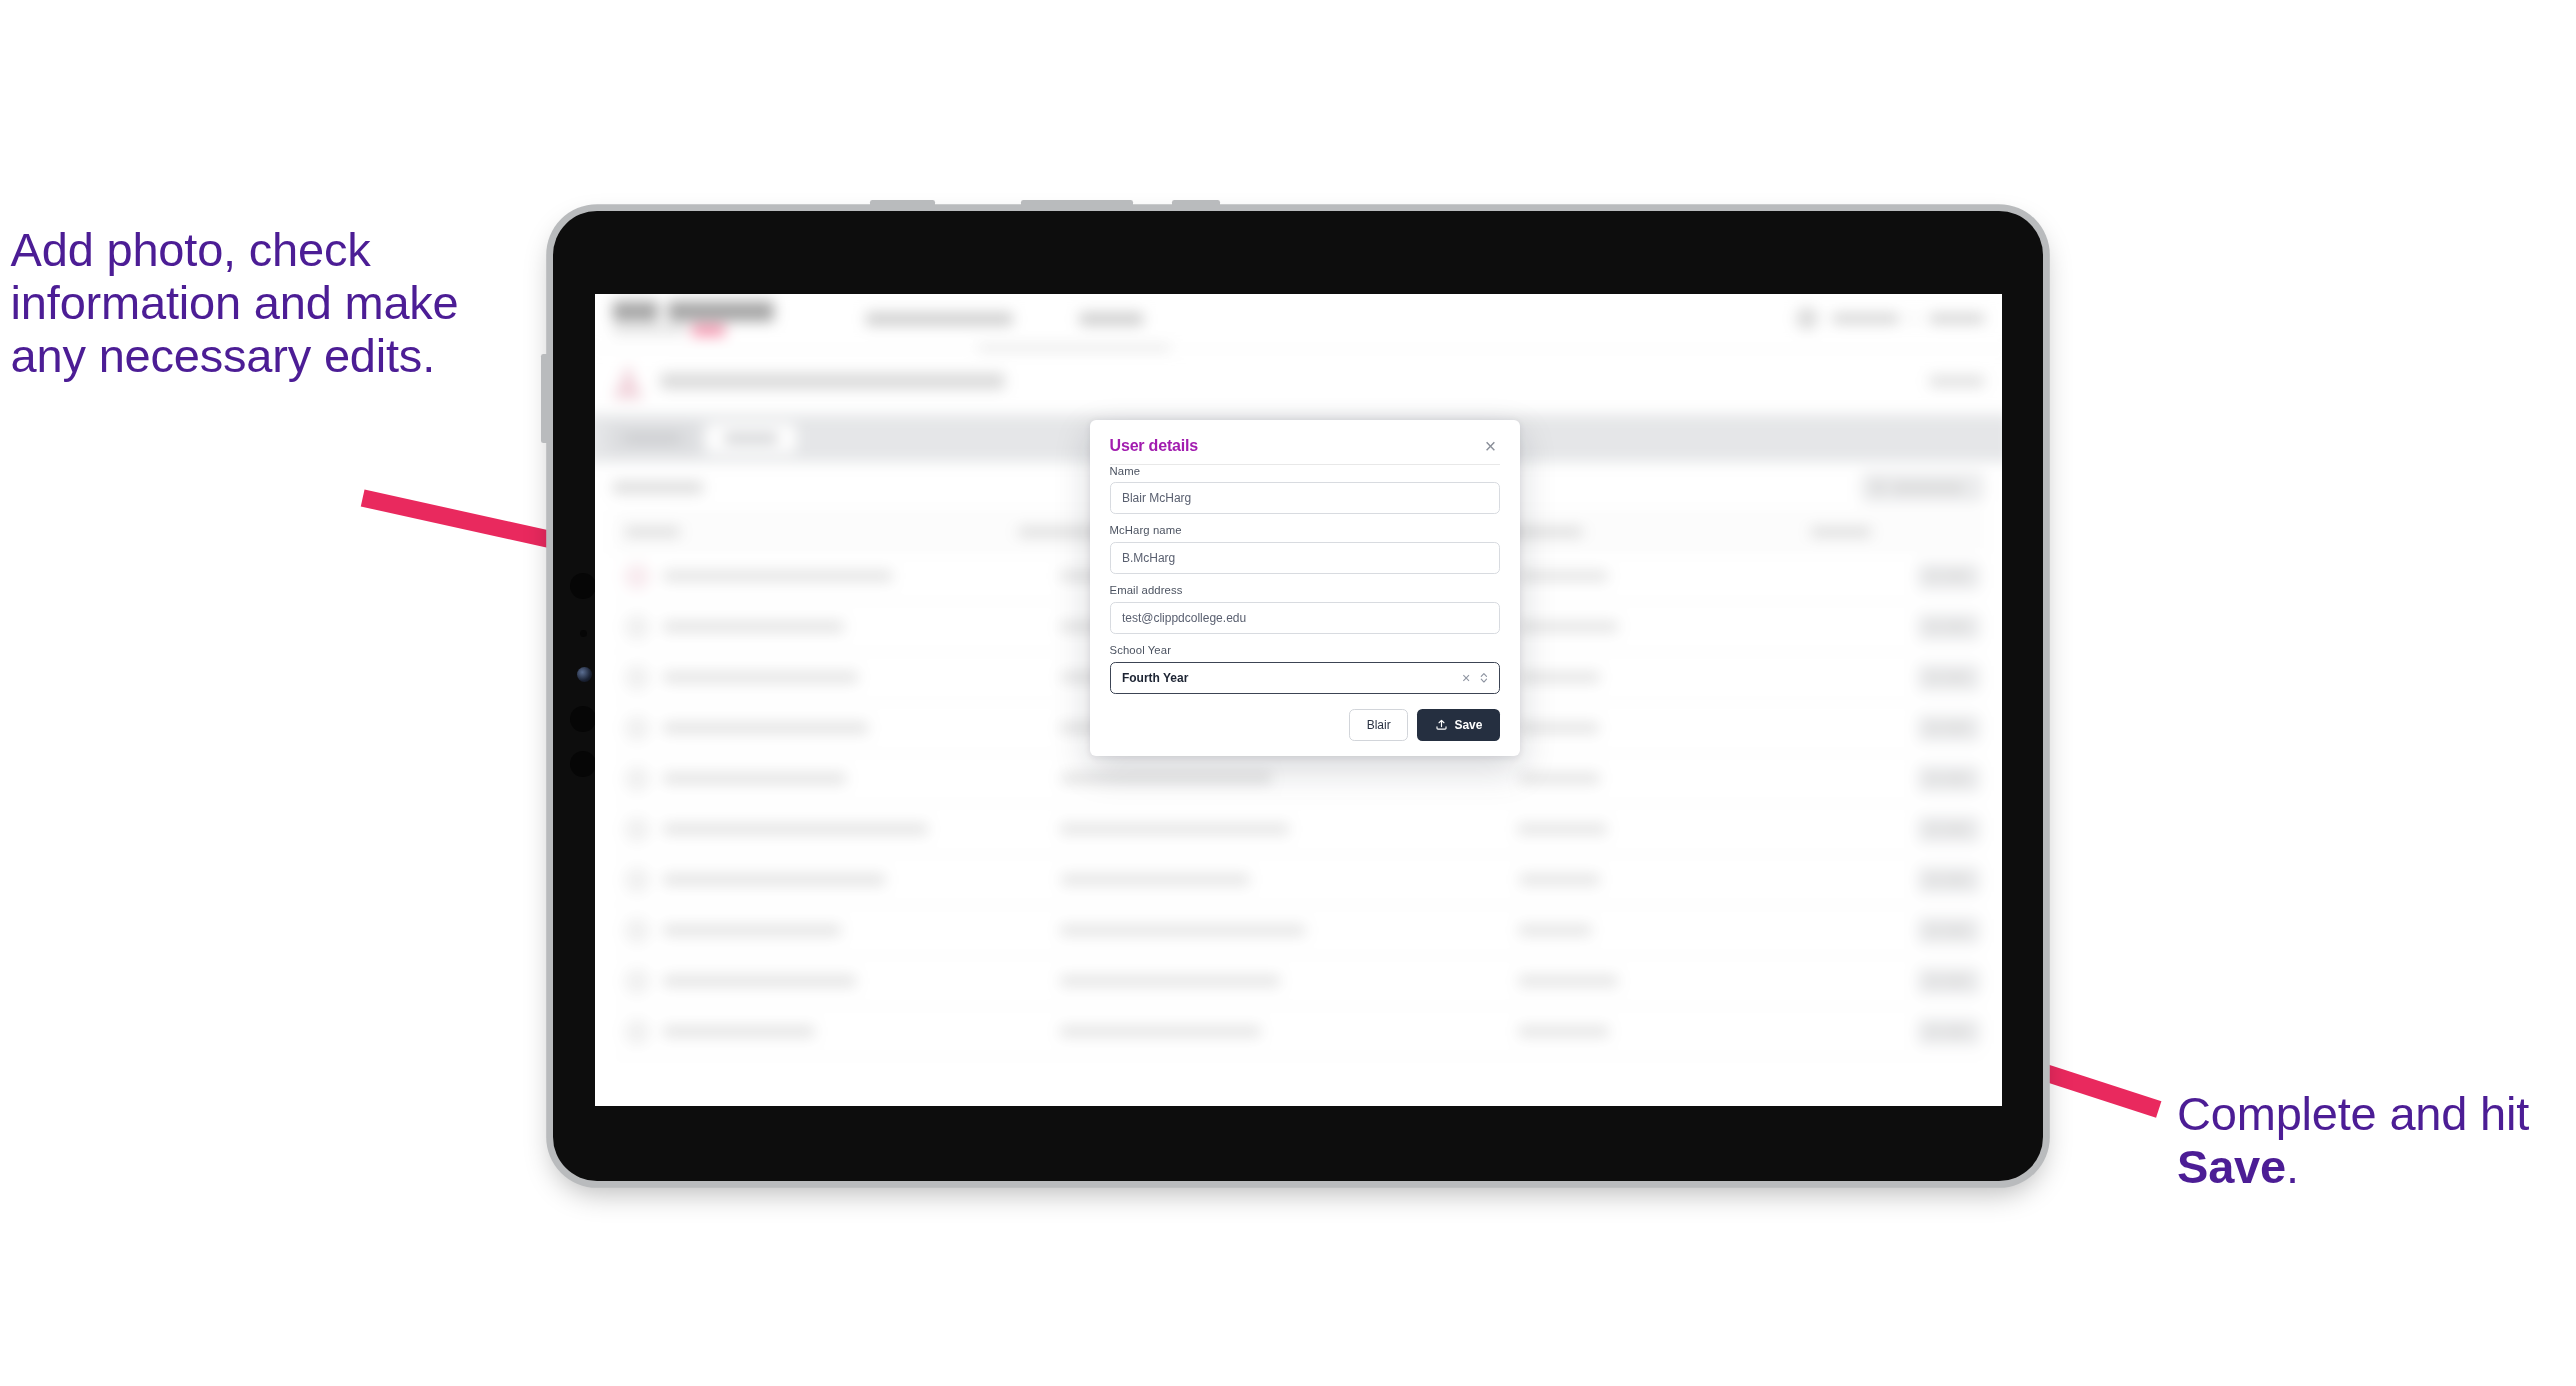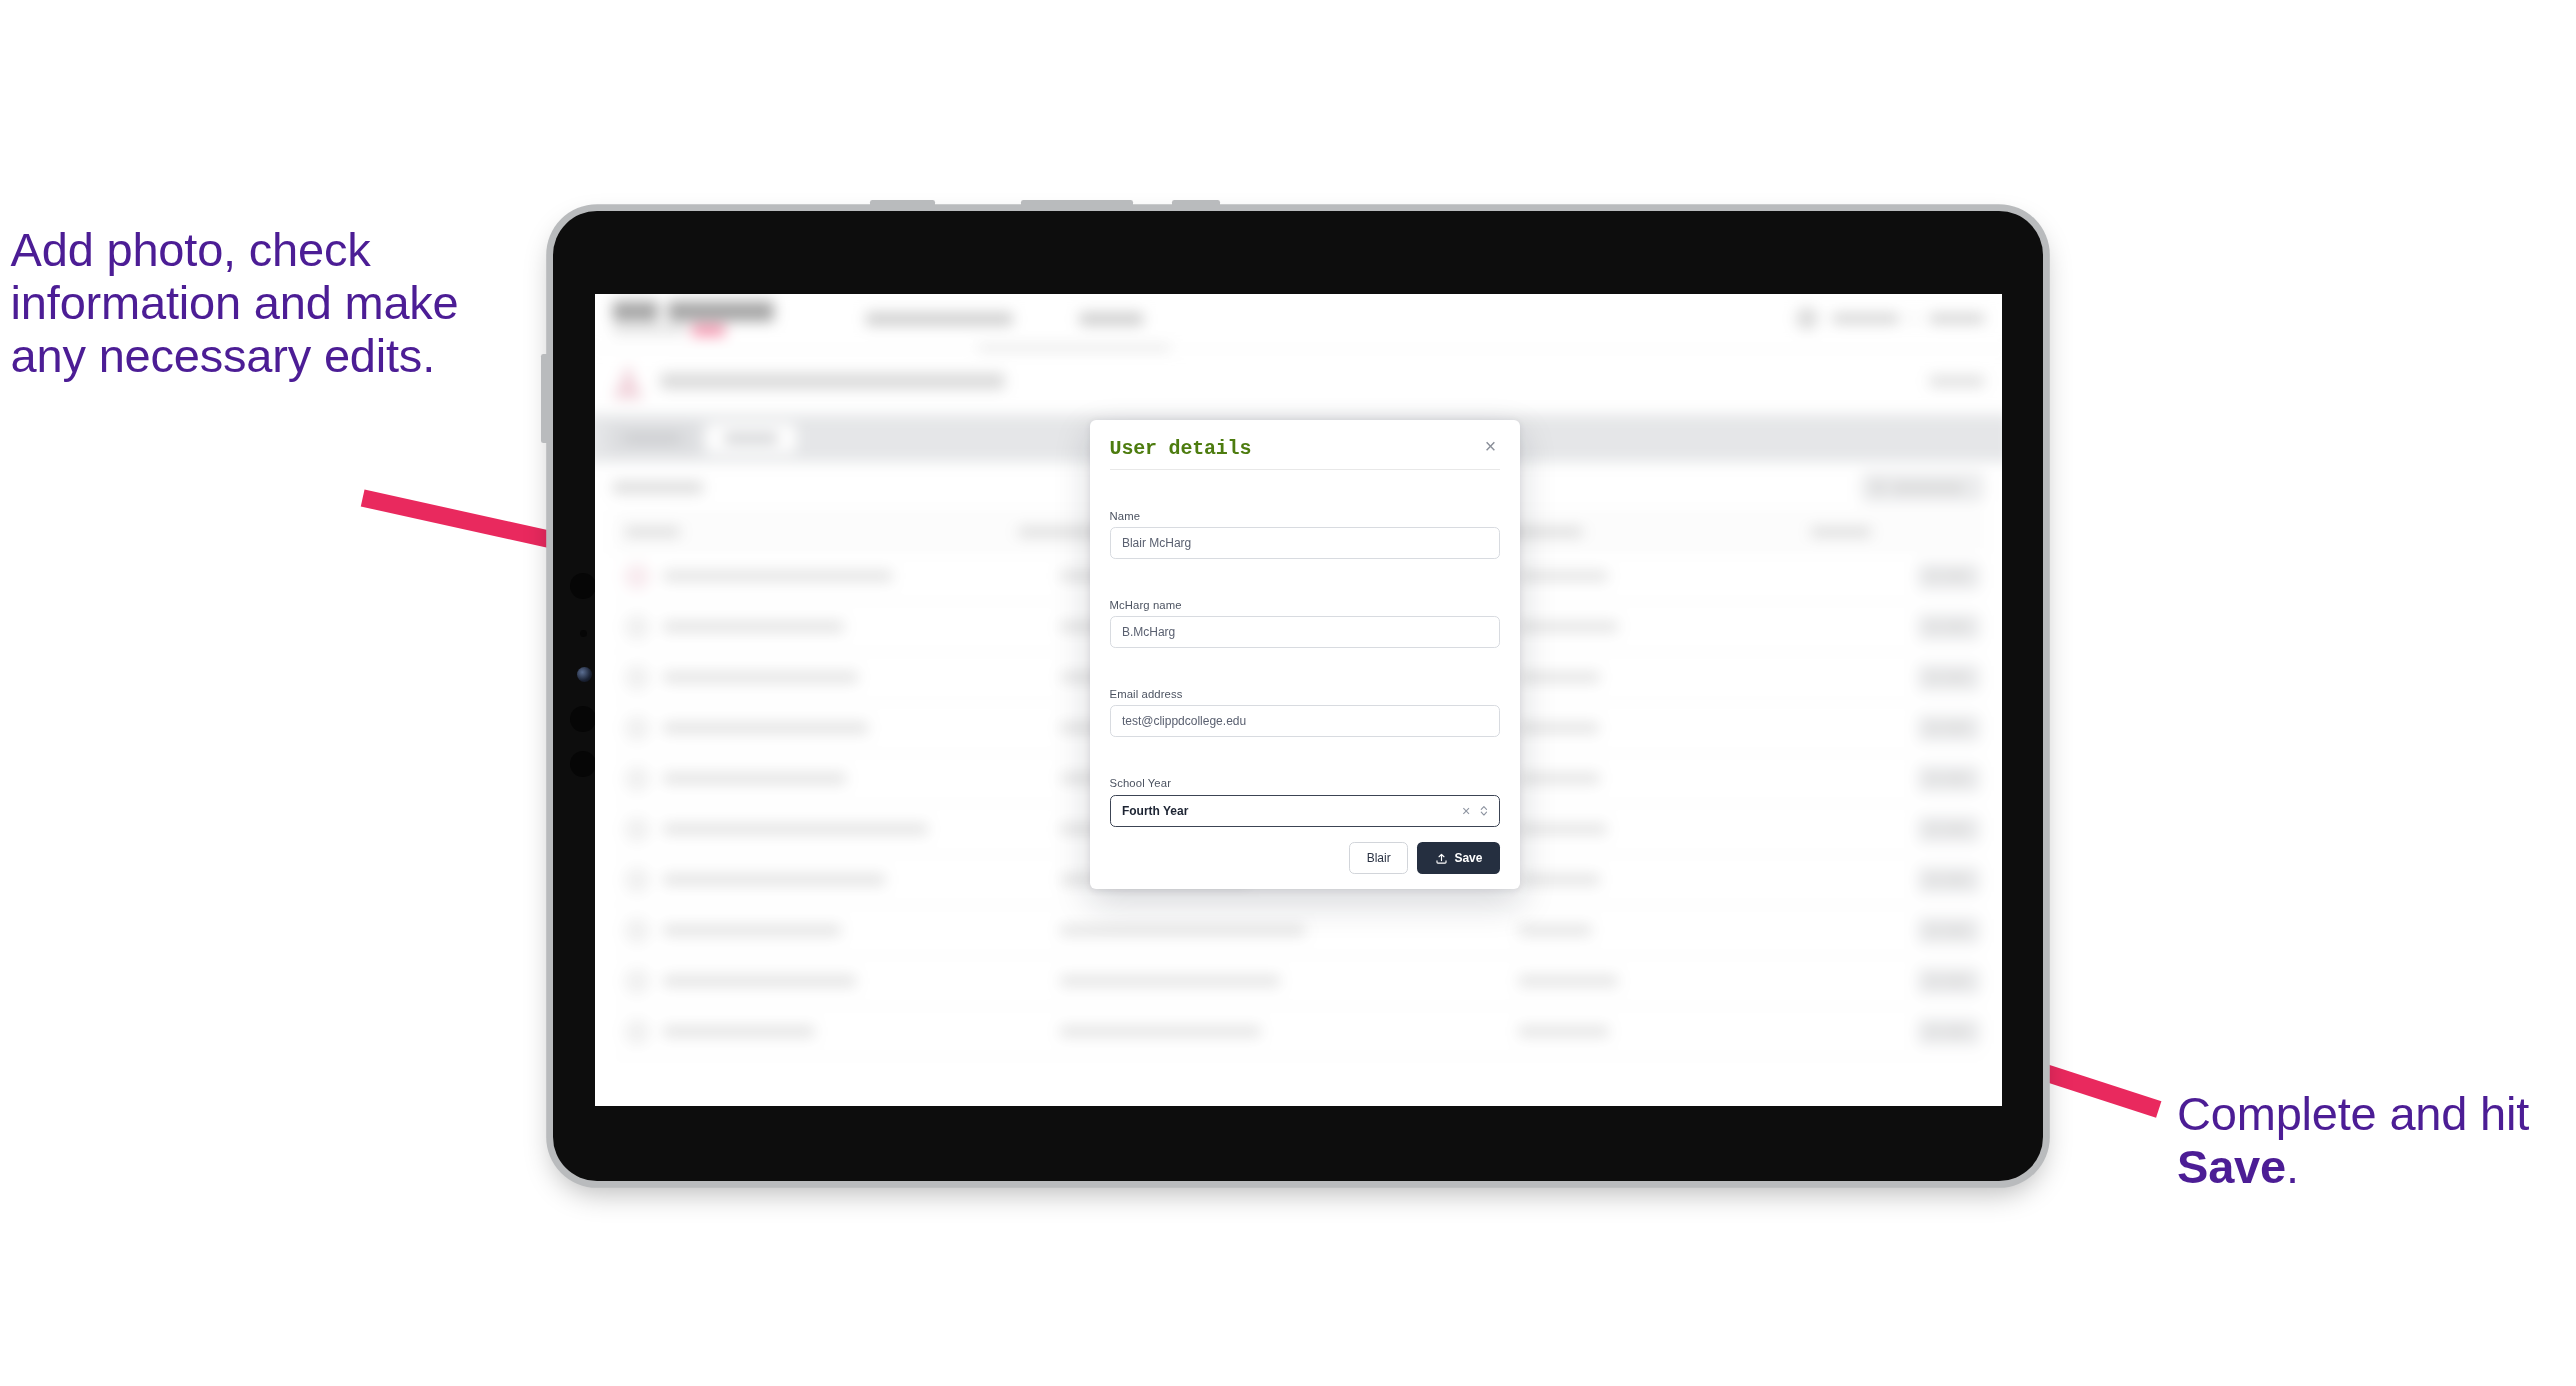--- a/index.html
+++ b/index.html
@@ -184,21 +184,21 @@
     top: 126px;
     width: 430px;
     background: #ffffff;
     border-radius: 6px;
     box-shadow: 0 13.6px 36px rgba(20,25,40,0.17), 0 1.5px 7.5px rgba(20,25,40,0.09);
     padding: 16.6px 19.6px 15px 19.6px;
   }
 
   .modal-head { position: relative; padding-bottom: 9px; border-bottom: 0.8px solid #e8e8e8; }
   #modal-title {
-    font-size: 20px; font-weight: 700; color: #4d7c0f; letter-spacing: -0.2px; font-family: Liberation Mono, monospace;
+    font-size: 16px; font-weight: 700; color: #a21caf; letter-spacing: -0.2px;
   }
   #modal-close-button {
     position: absolute; right: -3px; top: -3px;
     width: 26px; height: 26px; border: none; background: transparent;
     color: #8a8f99; font-size: 19.6px; line-height: 1; cursor: pointer;
     display: flex; align-items: center; justify-content: center;
   }
 
   .avatar-row { display: flex; align-items: center; gap: 26px; padding: 16.6px 0 15px 1.5px; }
   #profile-avatar {
@@ -222,21 +222,21 @@
               background:#1f2a4a; border-radius:1.5px; }
   .ph-arm   { position:absolute; left:24px; top:15px; width:10.6px; height:3.8px;
               background:#d9356f; border-radius:2.3px; transform: rotate(-28deg); }
 
   #upload-button {
     background: #252f40; color: #ffffff; border: none; border-radius: 5.3px;
     padding: 9.8px 19px; font-size: 13px; font-weight: 600; cursor: pointer;
     font-family: "Liberation Sans", sans-serif; letter-spacing: 0.2px;
   }
 
-  .field { margin-bottom: 10.6px; margin-top: 40px; }
+  .field { margin-bottom: 10.6px; }
   .field-label { font-size: 11.3px; color: #4c5361; margin-bottom: 5.3px; letter-spacing: 0.1px; }
   .field-input {
     width: 100%; height: 32px; border: 0.8px solid #d8dbe0; border-radius: 5.3px;
     padding: 0 11.3px; font-size: 12px; color: #5a6070; background: #fff;
     font-family: "Liberation Sans", sans-serif; outline: none;
   }
   .field-input::placeholder { color: #9aa0ac; }
 
   #school-year-select-wrap { position: relative; }
   #school-year-select {

